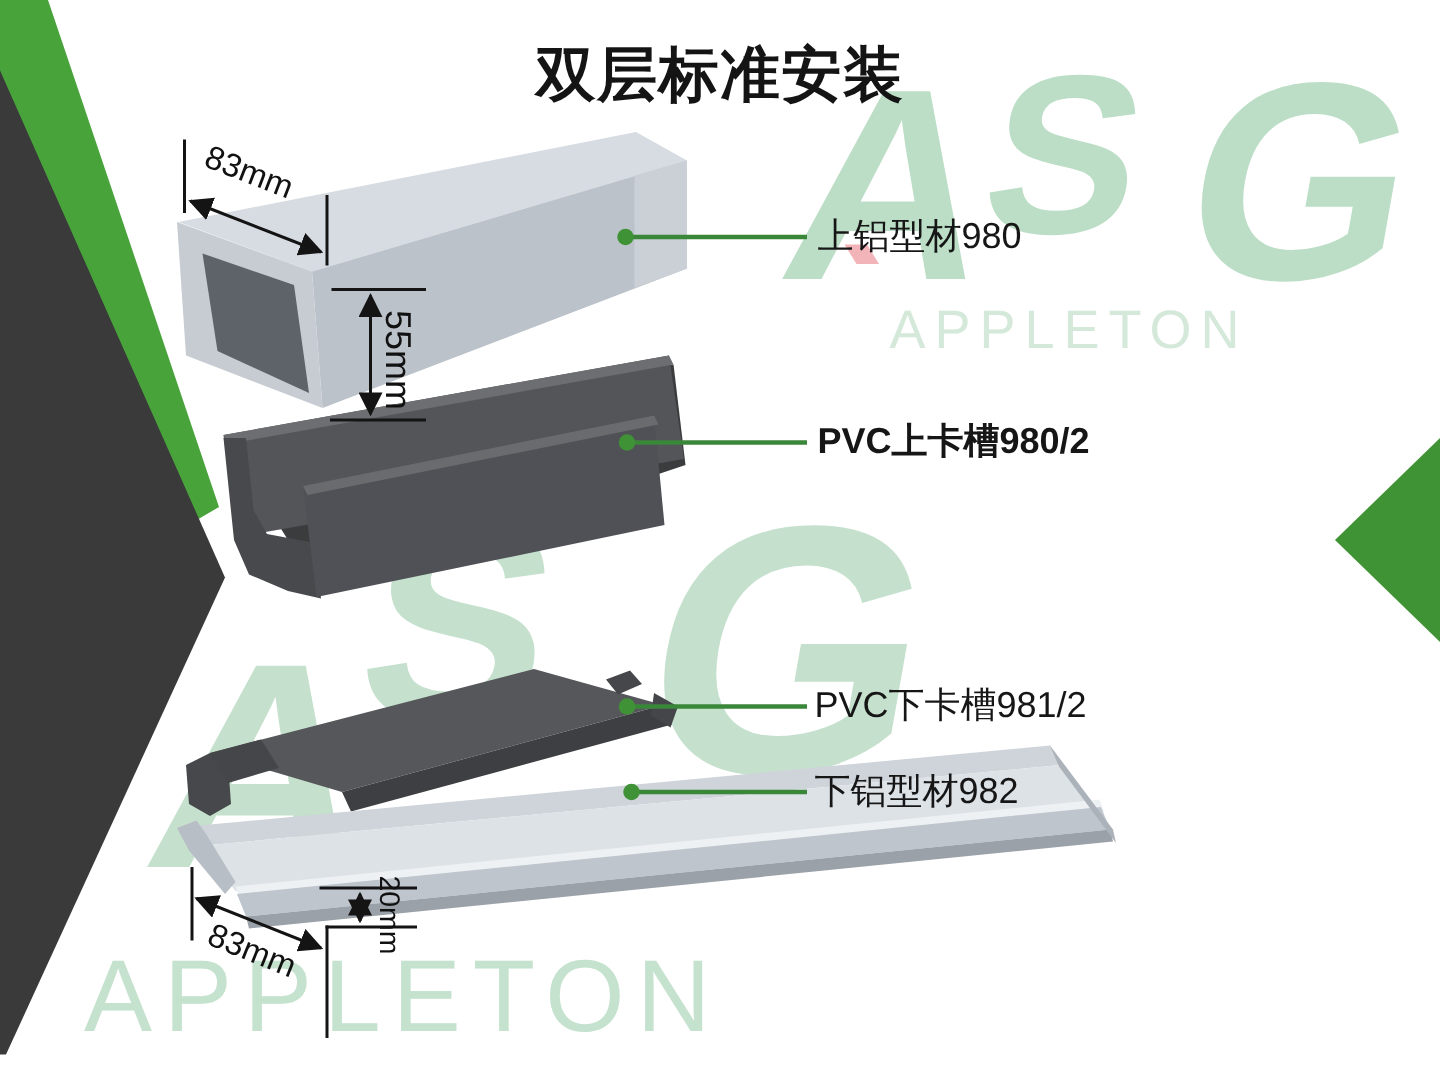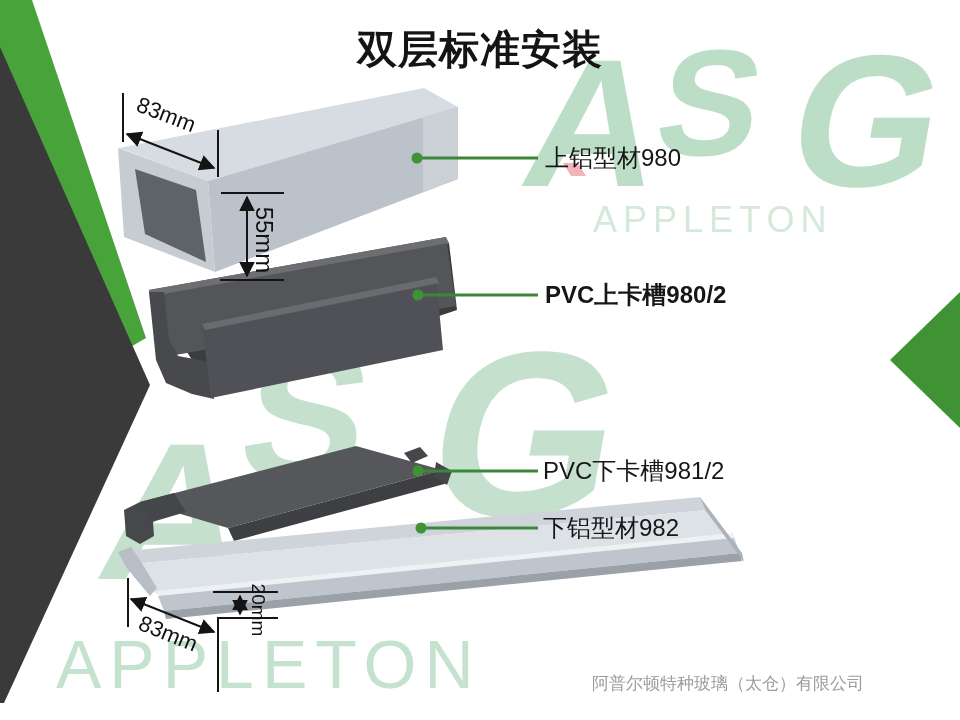--- a/index.html
+++ b/index.html
@@ -158,14 +158,13 @@
   <div class="callout" id="callout-1">上铝型材980</div>
   <div class="callout" id="callout-2">PVC上卡槽980/2</div>
   <div class="callout" id="callout-3">PVC下卡槽981/2</div>
   <div class="callout" id="callout-4">下铝型材982</div>
 
   <div class="dim" id="dim-83-top">83mm</div>
   <div class="dim" id="dim-55">55mm</div>
   <div class="dim" id="dim-20">20mm</div>
   <div class="dim" id="dim-83-bottom">83mm</div>
 
-  <div class="abs" id="footer-company">阿普尔顿特种玻璃（太仓）有限公司</div>
 </div>
 
 </body></html>

